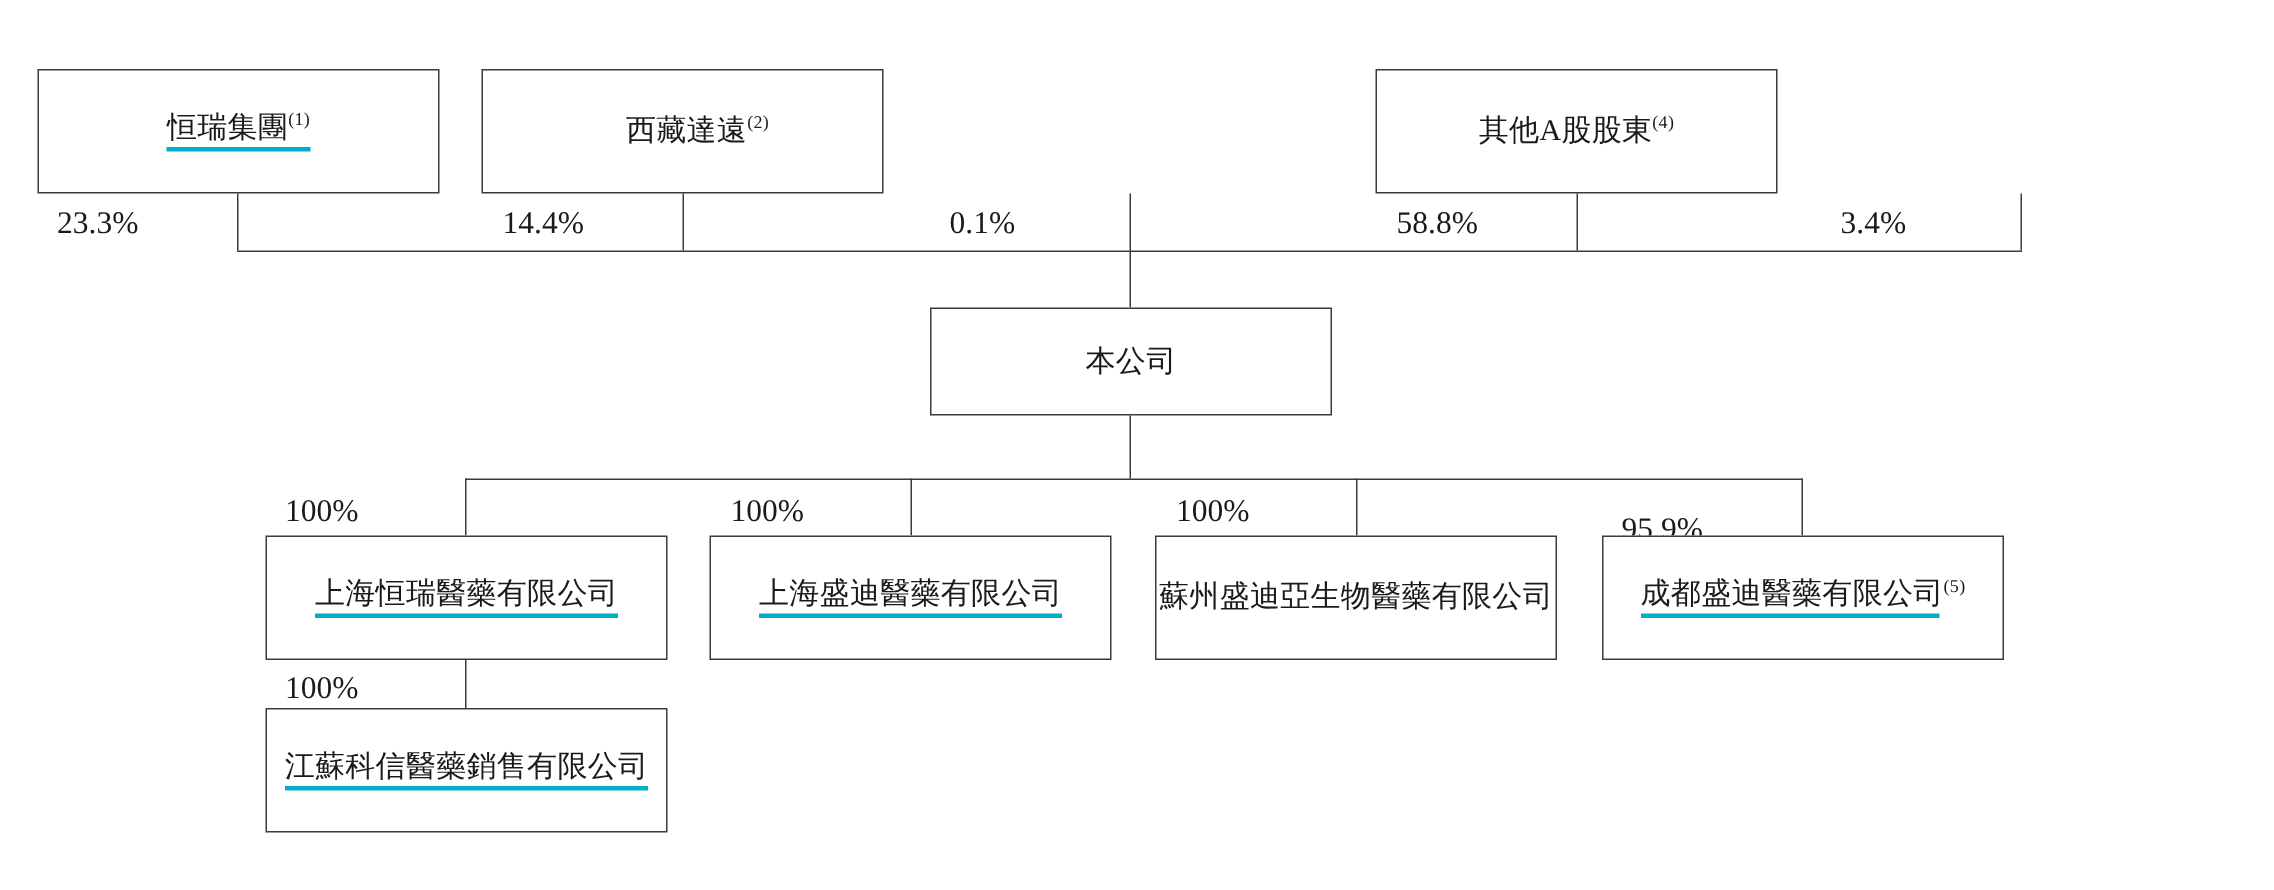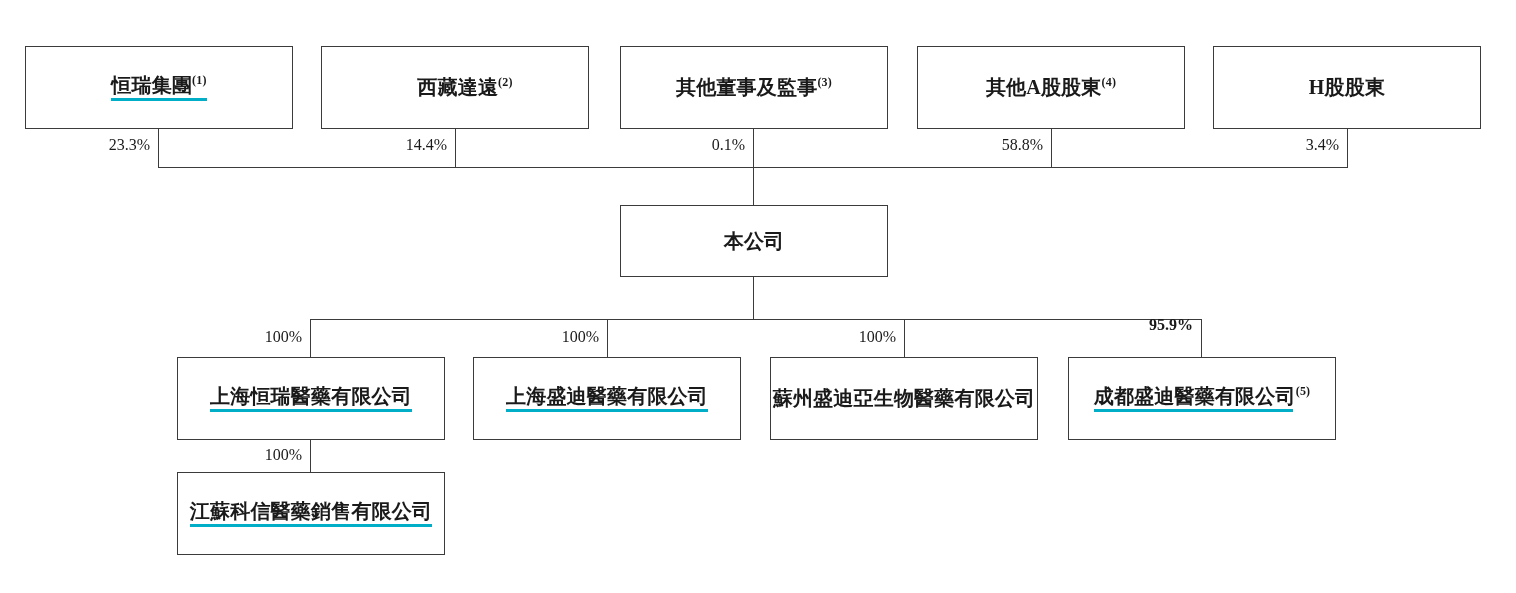--- a/index.html
+++ b/index.html
@@ -17,21 +17,20 @@
   }
   .node {
     position: absolute;
     box-sizing: border-box;
     border: 1.3px solid #3b3b3b;
     background: #ffffff;
     display: flex;
     align-items: center;
     justify-content: center;
     text-align: center;
-    font-weight: bold;
   }
   .node-label {
     font-size: 20px;
     color: #1a1a1a;
     line-height: 1.25;
     white-space: nowrap;
     position: relative;
     display: inline-block;
     letter-spacing: 0.2px;
   }
@@ -52,60 +51,49 @@
     color: #1a1a1a;
   }
   .line {
     position: absolute;
     background: #3b3b3b;
   }
   .vline { width: 1.3px; }
   .hline { height: 1.3px; }
   .pct {
     position: absolute;
-    font-size: 16px;
+    font-size: 21px;
     color: #1a1a1a;
     white-space: nowrap;
-    text-align: right;
   }
 </style>
 </head>
 <body>
 
 <div id="chart">
 
   <div class="node" style="left:25px; top:46px; width:268px; height:83px;">
     <span class="node-label ul">
       <span>恒瑞集團</span><span class="sup">(1)</span>
     </span>
   </div>
 
   <div class="node" style="left:321px; top:46px; width:268px; height:83px;padding-left:20px;">
     <span class="node-label">
       <span>西藏達遠</span><span class="sup">(2)</span>
     </span>
   </div>
 
-  <div class="node" style="left:620px; top:46px; width:268px; height:83px;">
-    <span class="node-label">
-      <span>其他董事及監事</span><span class="sup">(3)</span>
-    </span>
-  </div>
 
   <div class="node" style="left:917px; top:46px; width:268px; height:83px;">
     <span class="node-label">
       <span>其他A股股東</span><span class="sup">(4)</span>
     </span>
   </div>
 
-  <div class="node" style="left:1213px; top:46px; width:268px; height:83px;">
-    <span class="node-label">
-      <span>H股股東</span><span class="sup"></span>
-    </span>
-  </div>
 
   <div class="line vline" style="left:158px; top:129px; height:38px;"></div>
   <div class="line vline" style="left:455px; top:129px; height:38px;"></div>
   <div class="line vline" style="left:753px; top:129px; height:38px;"></div>
   <div class="line vline" style="left:1051px; top:129px; height:38px;"></div>
   <div class="line vline" style="left:1347px; top:129px; height:38px;"></div>
 
   <div class="line hline" style="left:158px; top:167px; width:1190px;"></div>
 
   <div class="line vline" style="left:753px; top:167px; height:38px;"></div>
@@ -127,21 +115,21 @@
   <div class="line hline" style="left:310px; top:319px; width:892px;"></div>
 
   <div class="line vline" style="left:310px; top:319px; height:38px;"></div>
   <div class="line vline" style="left:607px; top:319px; height:38px;"></div>
   <div class="line vline" style="left:904px; top:319px; height:38px;"></div>
   <div class="line vline" style="left:1201px; top:319px; height:38px;"></div>
 
   <div class="pct" style="left:190px; top:328px; width:112px;">100%</div>
   <div class="pct" style="left:487px; top:328px; width:112px;">100%</div>
   <div class="pct" style="left:784px; top:328px; width:112px;">100%</div>
-  <div class="pct" style="left:1081px; top:316px; width:112px;font-weight:bold;">95.9%</div>
+  <div class="pct" style="left:1081px; top:340px; width:112px;">95.9%</div>
 
   <div class="node" style="left:473px; top:357px; width:268px; height:83px;">
     <span class="node-label ul">
       <span>上海盛迪醫藥有限公司</span><span class="sup"></span>
     </span>
   </div>
 
   <div class="node" style="left:177px; top:357px; width:268px; height:83px;">
     <span class="node-label ul">
       <span>上海恒瑞醫藥有限公司</span><span class="sup"></span>

